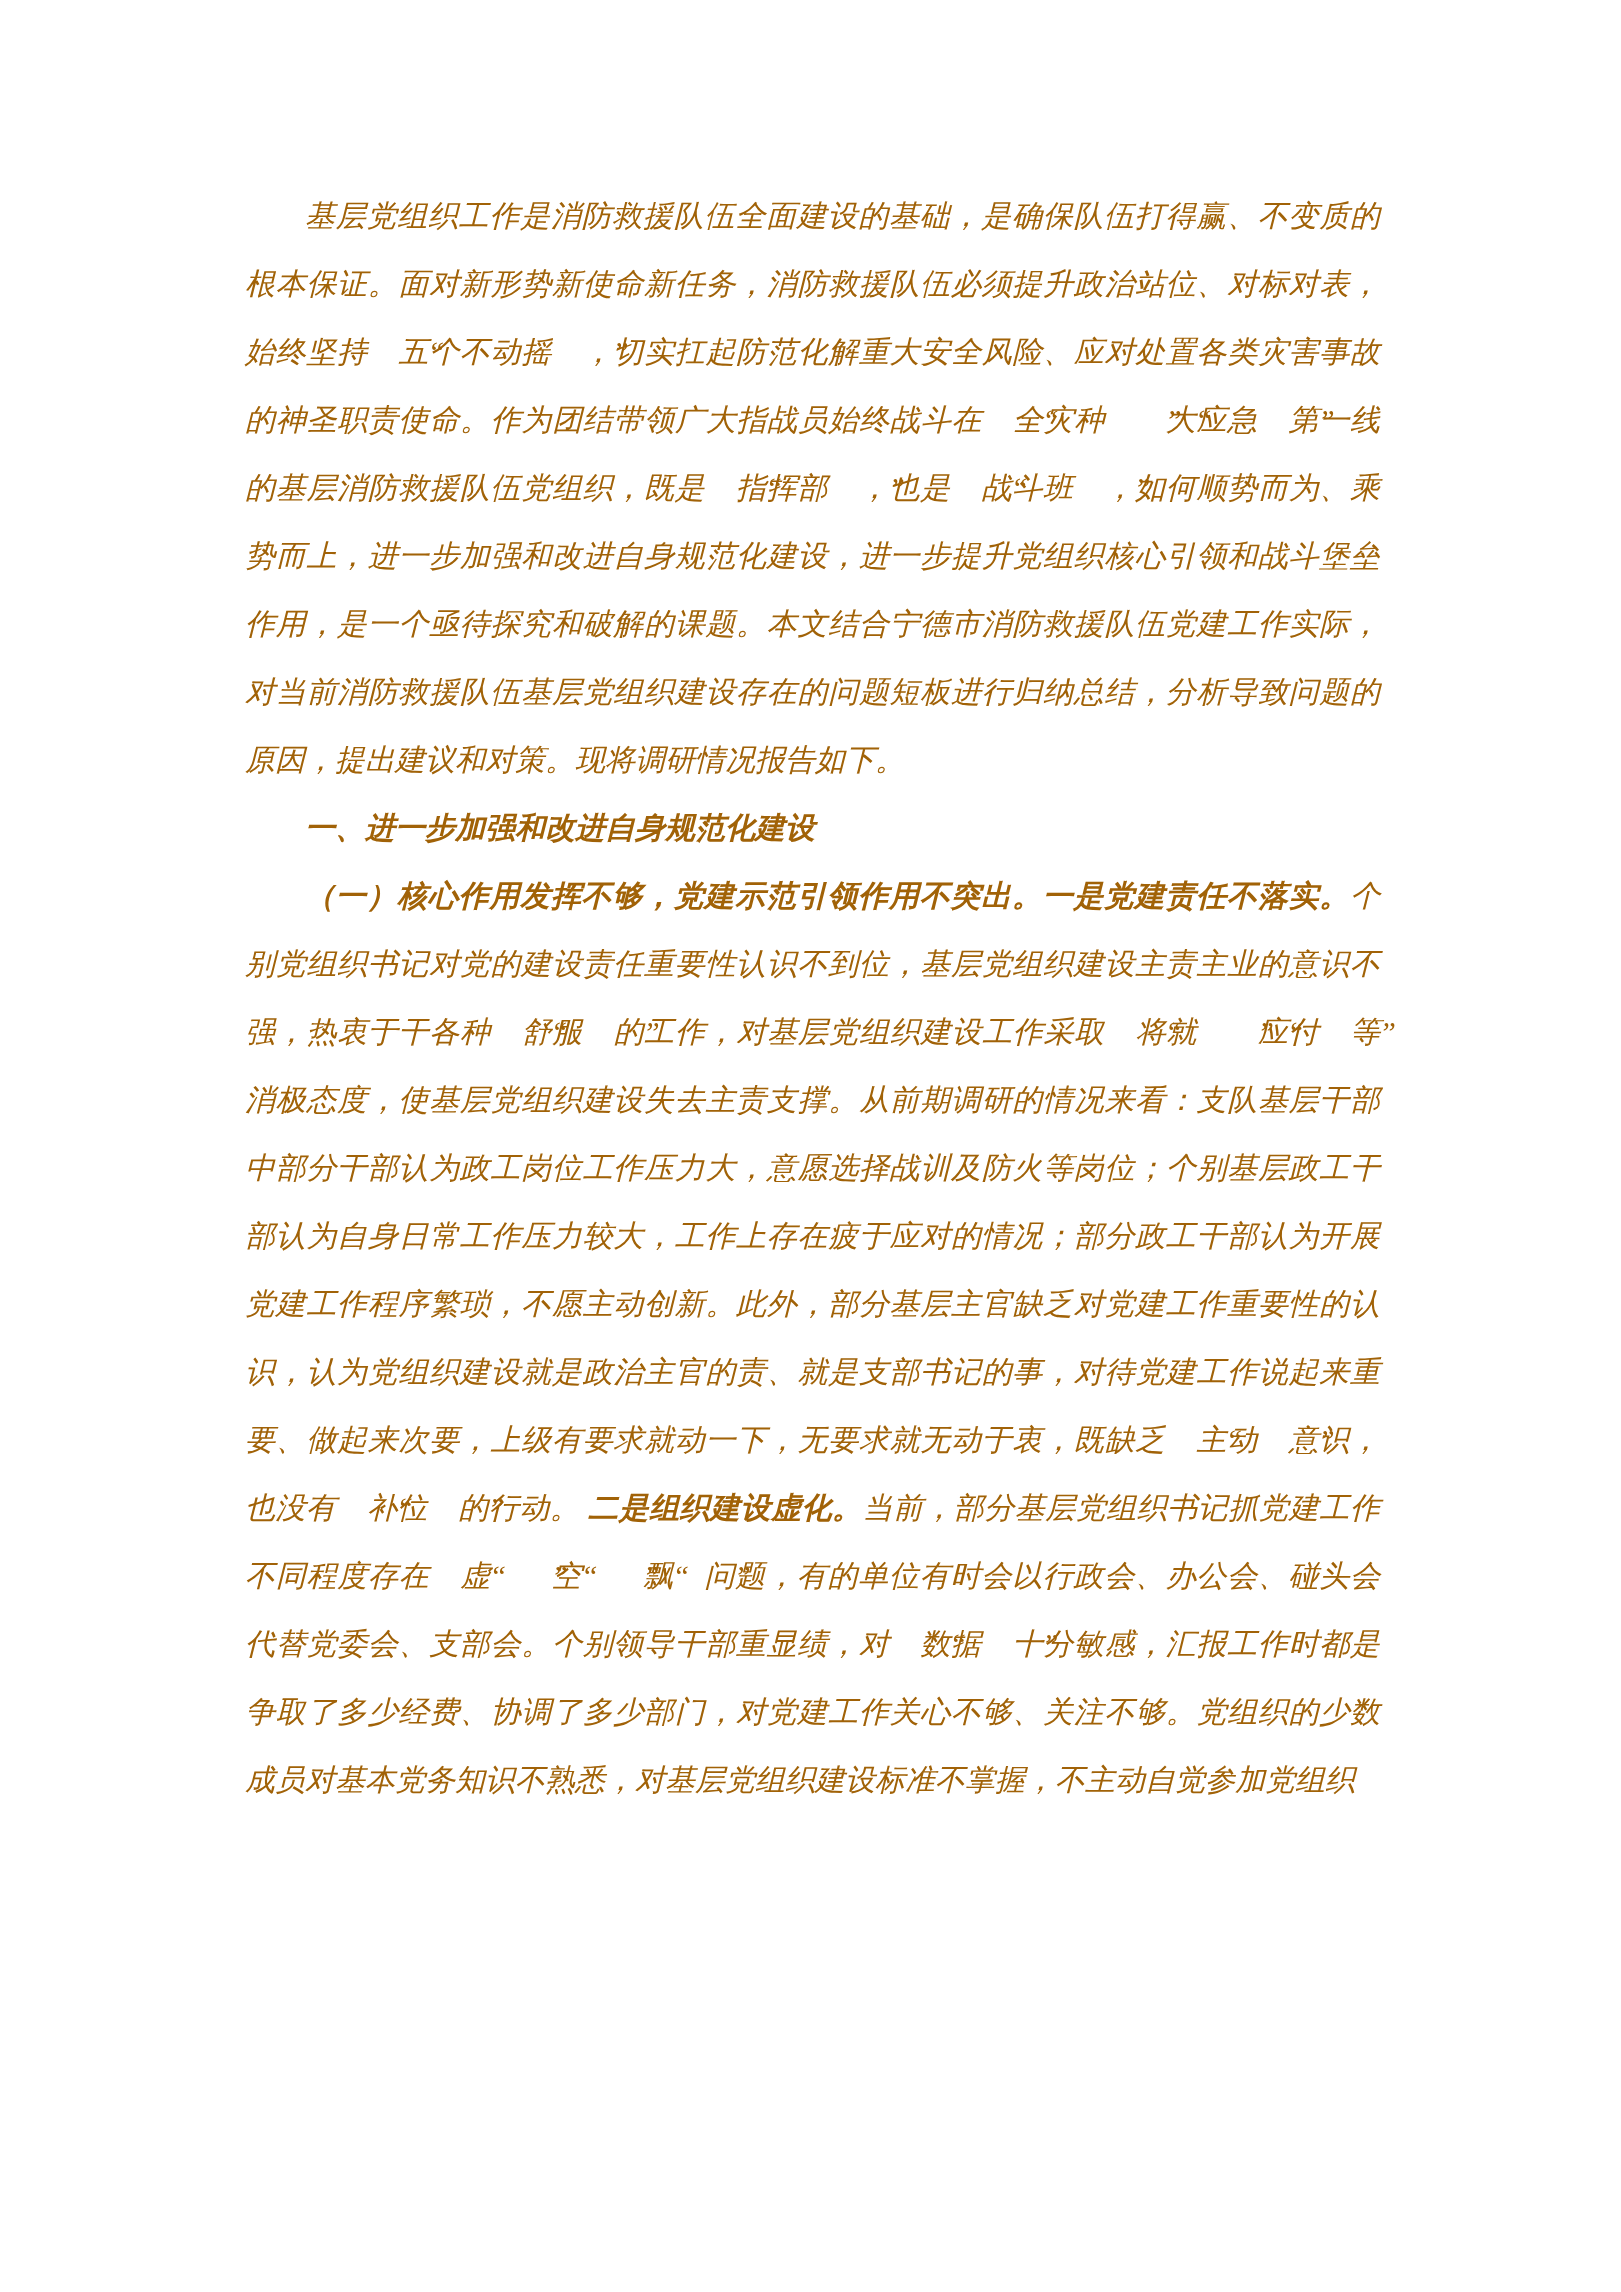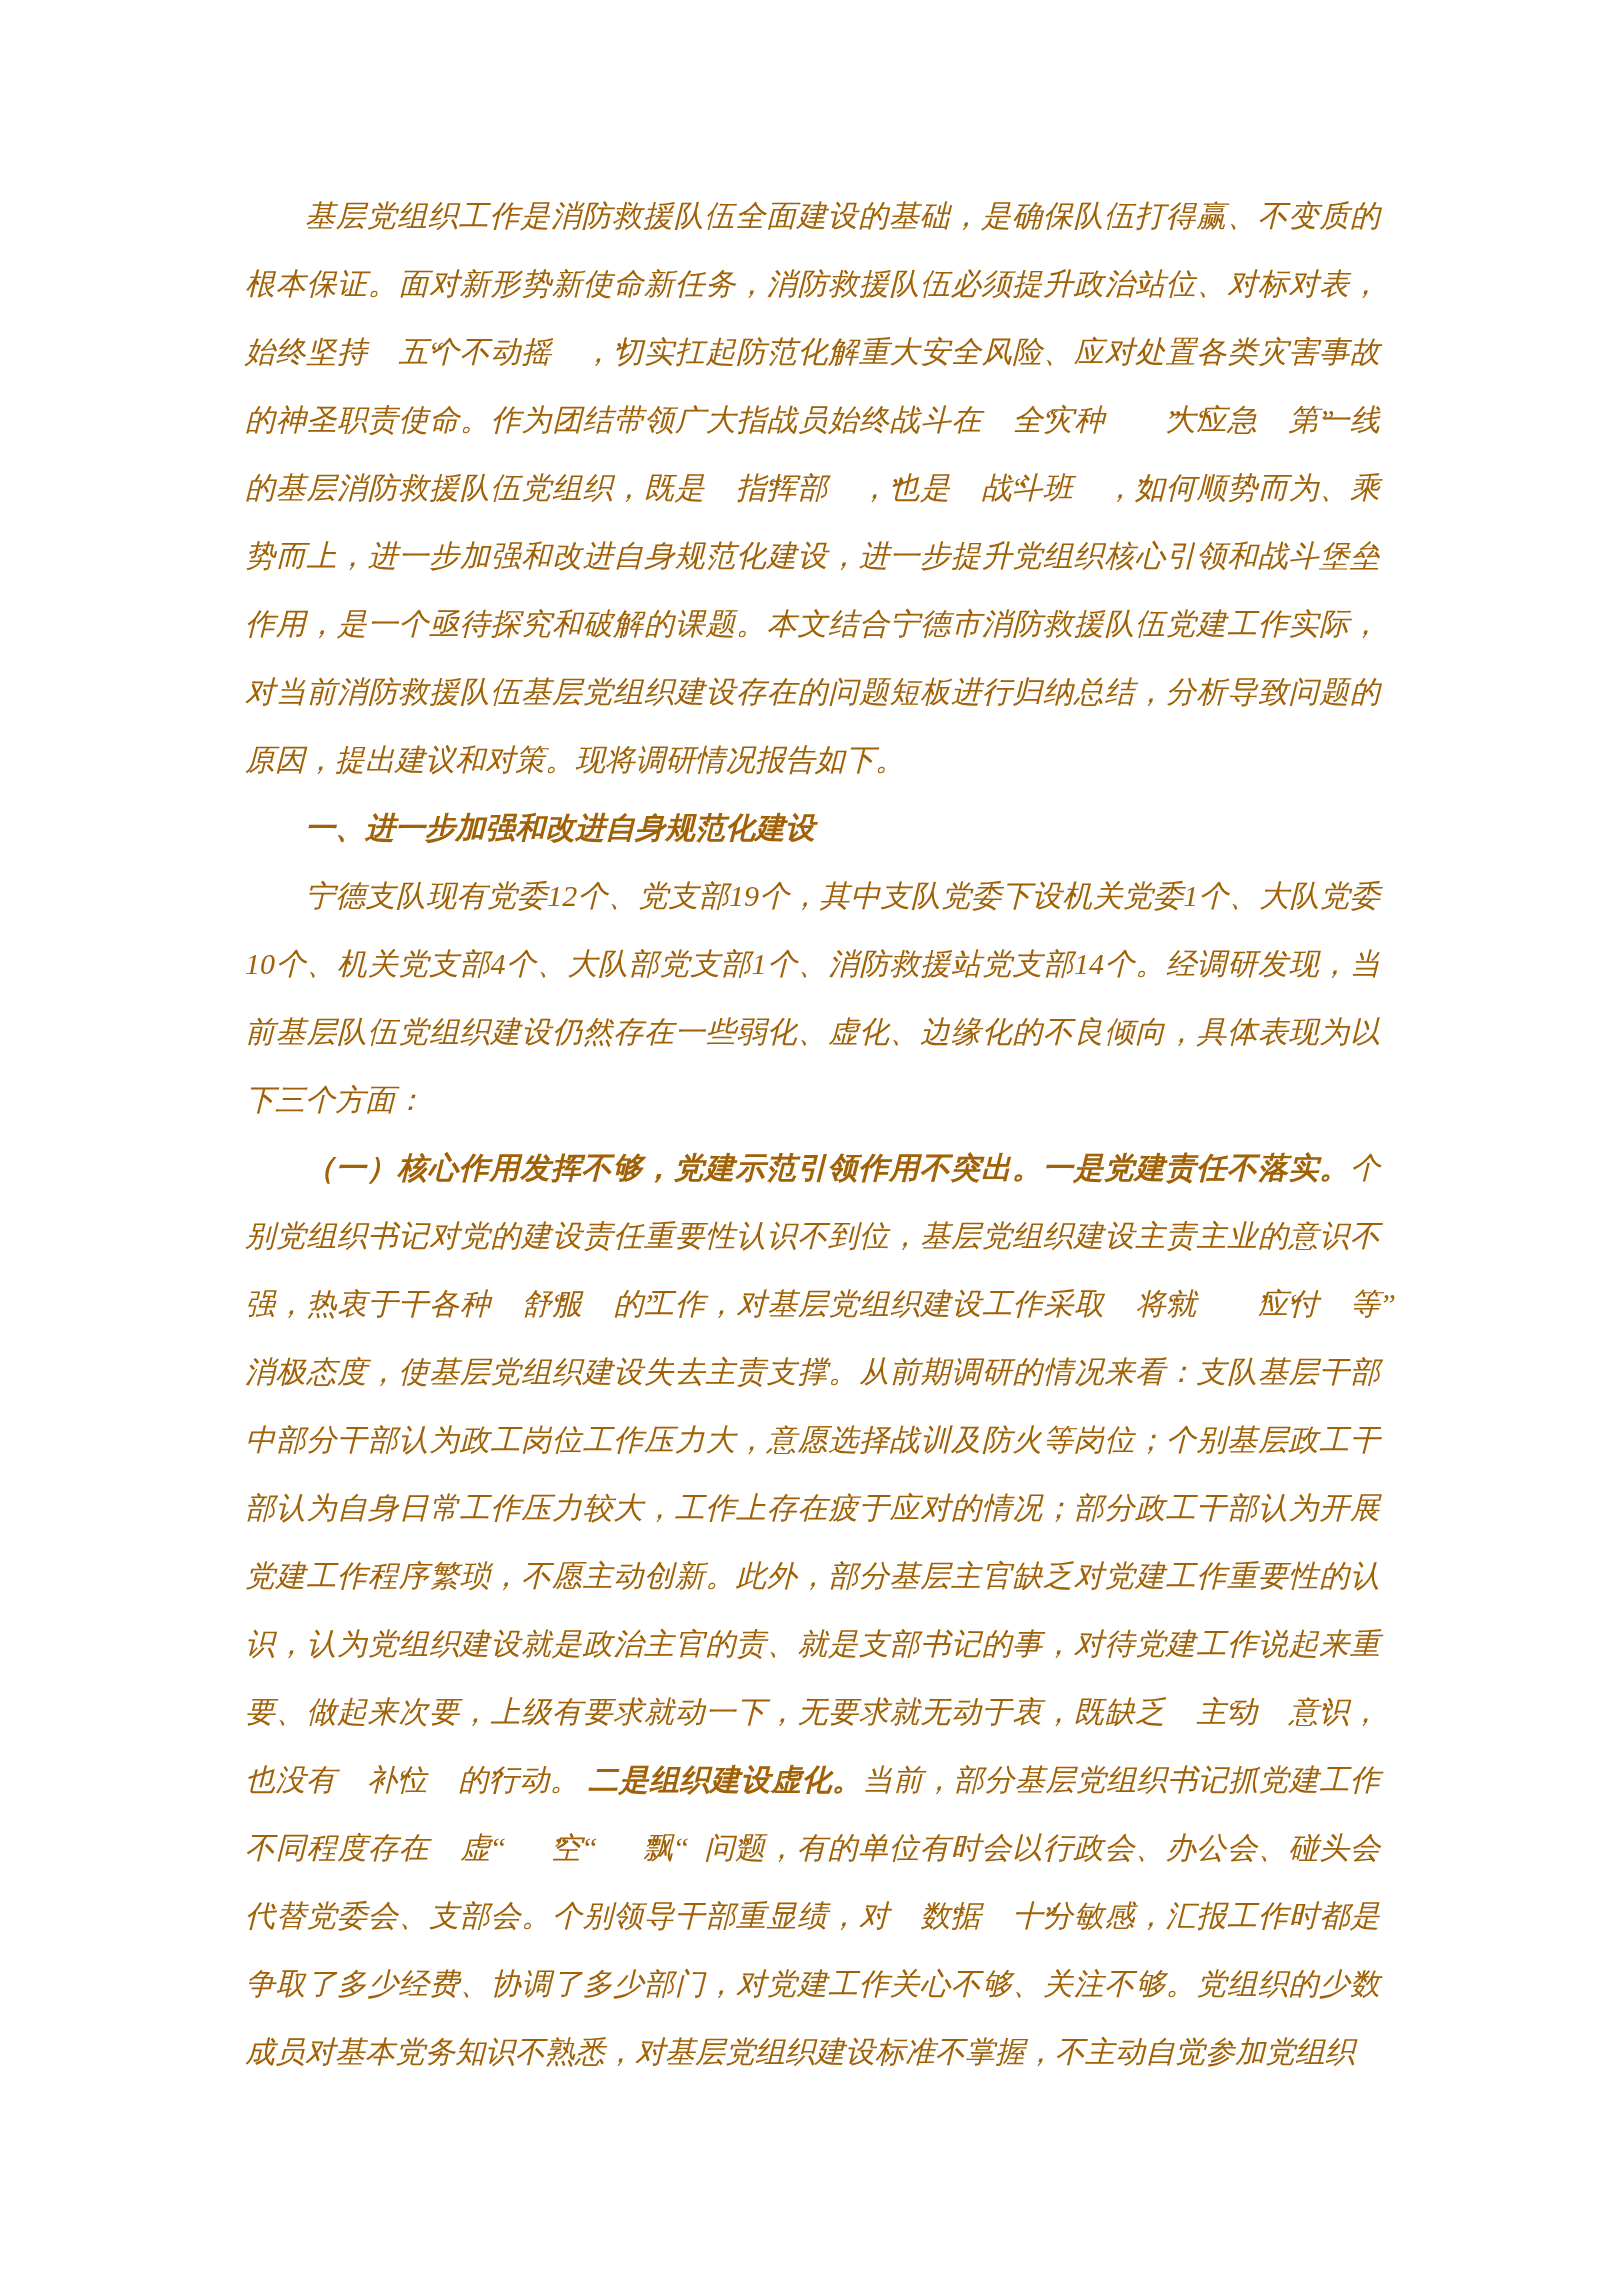--- a/index.html
+++ b/index.html
@@ -47,17 +47,16 @@
     text-align: center;
   }
 </style>
 </head>
 <body>
 
 <div class="page">
   <div class="doc-body">
       <p><span>基层党组织工作是消防救援队伍全面建设的基础，是确保队伍打得赢、不变质的根本保证。面对新形势新使命新任务，消防救援队伍必须提升政治站位、对标对表，始终坚持<span class="q">“</span>五个不动摇<span class="q">”</span>，切实扛起防范化解重大安全风险、应对处置各类灾害事故的神圣职责使命。作为团结带领广大指战员始终战斗在<span class="q">“</span>全灾种<span class="q">”</span><span class="q">“</span>大应急<span class="q">”</span>第一线的基层消防救援队伍党组织，既是<span class="q">“</span>指挥部<span class="q">”</span>，也是<span class="q">“</span>战斗班<span class="q">”</span>，如何顺势而为、乘势而上，进一步加强和改进自身规范化建设，进一步提升党组织核心引领和战斗堡垒作用，是一个亟待探究和破解的课题。本文结合宁德市消防救援队伍党建工作实际，对当前消防救援队伍基层党组织建设存在的问题短板进行归纳总结，分析导致问题的原因，提出建议和对策。现将调研情况报告如下。</span></p>
       <p class="heading"><b>一、进一步加强和改进自身规范化建设</b></p>
-      <p><span>宁德支队现有党委12个、党支部19个，其中支队党委下设机关党委1个、大队党委10个、机关党支部4个、大队部党支部1个、消防救援站党支部14个。经调研发现，当前基层队伍党组织建设仍然存在一些弱化、虚化、边缘化的不良倾向，具体表现为以下三个方面：</span></p>
       <p><b>（一）核心作用发挥不够，党建示范引领作用不突出。一是党建责任不落实。</b><span>个别党组织书记对党的建设责任重要性认识不到位，基层党组织建设主责主业的意识不强，热衷于干各种<span class="q">“</span>舒服<span class="q">”</span>的工作，对基层党组织建设工作采取<span class="q">“</span>将就<span class="q">”</span><span class="q">“</span>应付<span class="q">”</span>等消极态度，使基层党组织建设失去主责支撑。从前期调研的情况来看：支队基层干部中部分干部认为政工岗位工作压力大，意愿选择战训及防火等岗位；个别基层政工干部认为自身日常工作压力较大，工作上存在疲于应对的情况；部分政工干部认为开展党建工作程序繁琐，不愿主动创新。此外，部分基层主官缺乏对党建工作重要性的认识，认为党组织建设就是政治主官的责、就是支部书记的事，对待党建工作说起来重要、做起来次要，上级有要求就动一下，无要求就无动于衷，既缺乏<span class="q">“</span>主动<span class="q">”</span>意识，也没有<span class="q">“</span>补位<span class="q">”</span>的行动。 </span><b>二是组织建设虚化。</b><span>当前，部分基层党组织书记抓党建工作不同程度存在<span class="q">“</span>虚<span class="q">”</span><span class="q">“</span>空<span class="q">”</span><span class="q">“</span>飘<span class="q">”</span>问题，有的单位有时会以行政会、办公会、碰头会代替党委会、支部会。个别领导干部重显绩，对<span class="q">“</span>数据<span class="q">”</span>十分敏感，汇报工作时都是争取了多少经费、协调了多少部门，对党建工作关心不够、关注不够。党组织的少数成员对基本党务知识不熟悉，对基层党组织建设标准不掌握，不主动自觉参加党组织</span></p>
     </div>
 </div>
 
 
 </body></html>

